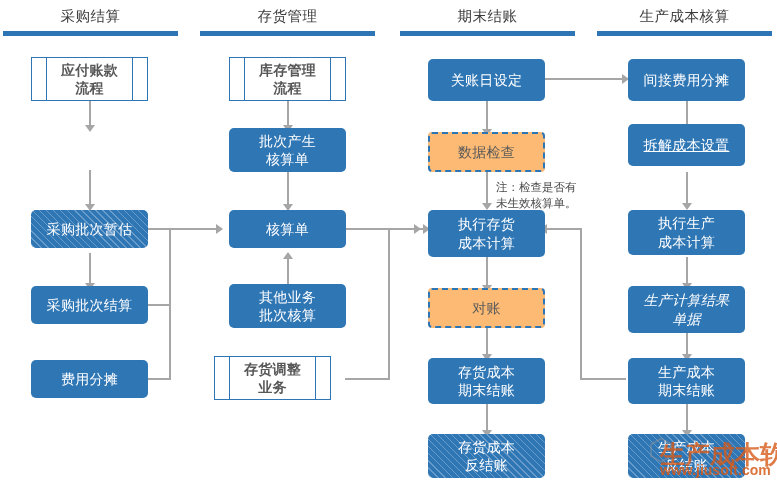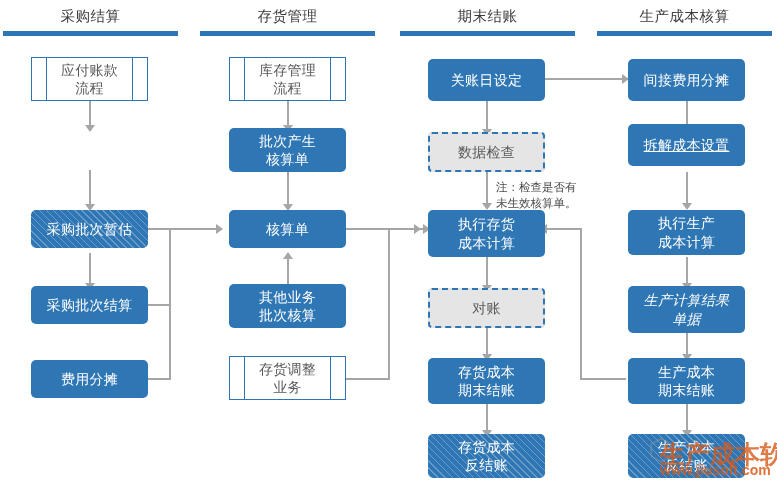--- a/index.html
+++ b/index.html
@@ -66,35 +66,36 @@
        rgba(255,255,255,0.00) 3px,
        rgba(255,255,255,0.00) 5px);
   }
 
   
   .node.process {
     background: #ffffff;
     color: #585858;
     border: 1px solid #2e75b6;
     border-radius: 0;
+    font-weight: bold;
   }
   .node.process::before,
   .node.process::after {
     content: "";
     position: absolute;
     top: 0; bottom: 0;
     width: 1px;
     background: #2e75b6;
   }
   .node.process::before { left: 14px; }
   .node.process::after  { right: 14px; }
 
   
   .node.dashed {
-    background: #e5e5e5;
+    background: #fdba74;
     color: #5a5a5a;
     border: 2px dashed #2e75b6;
     border-radius: 4px;
   }
 
   
   .ln {
     position: absolute;
     background: #a6a6a6;
   }
@@ -261,21 +262,21 @@
 流程</div>
 
   <div class="node solid" style="left:229px; top:128px; width:117px; height:44px;">批次产生
 核算单</div>
 
   <div class="node solid" style="left:229px; top:210px; width:117px; height:38px;">核算单</div>
 
   <div class="node solid" style="left:229px; top:284px; width:117px; height:44px;">其他业务
 批次核算</div>
 
-  <div class="node process" style="left:229px; top:356px; width:117px; height:44px;">存货调整
+  <div class="node process" style="left:214px; top:356px; width:117px; height:44px;">存货调整
 业务</div>
 
   <div class="node solid" style="left:428px; top:59px; width:117px; height:42px;">关账日设定</div>
 
   <div class="node dashed" style="left:428px; top:132px; width:117px; height:40px;">数据检查</div>
 
   <div class="node solid" style="left:428px; top:210px; width:117px; height:47px;">执行存货
 成本计算</div>
 
   <div class="node dashed" style="left:428px; top:288px; width:117px; height:40px;">对账</div>

